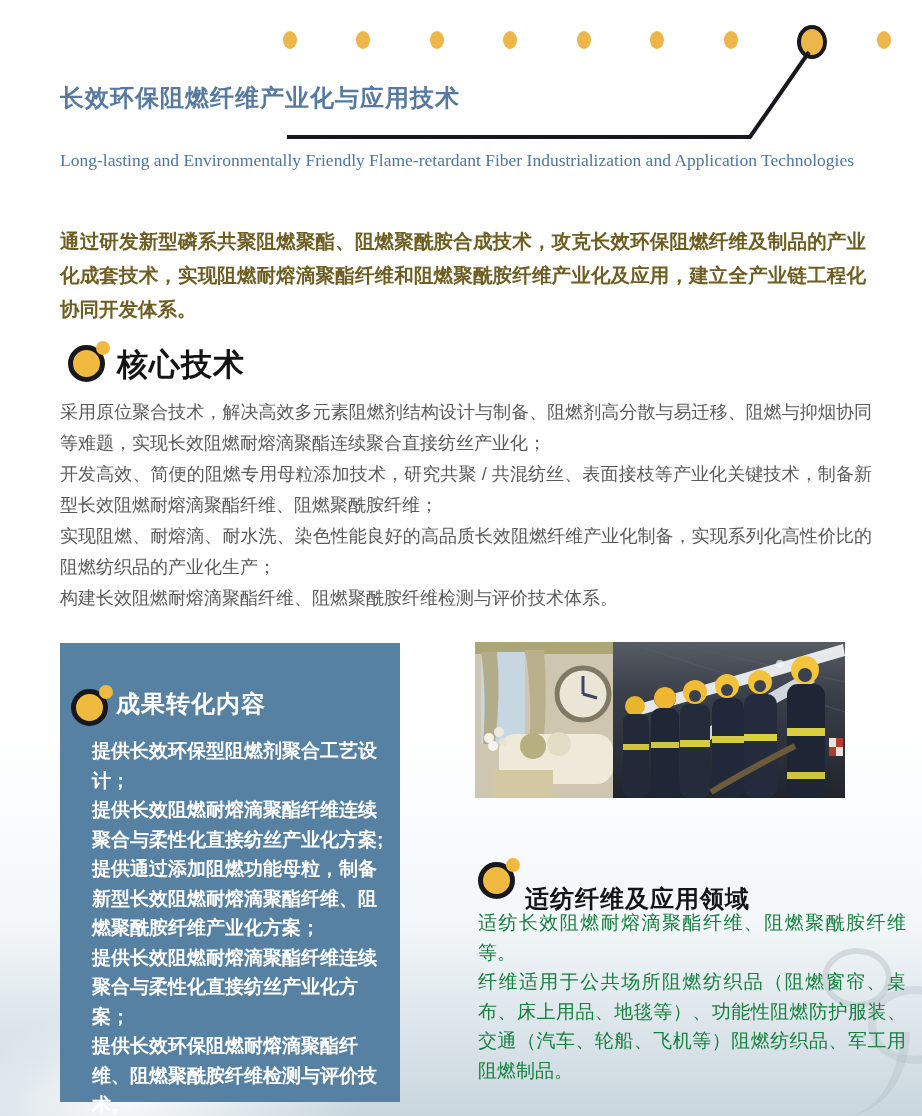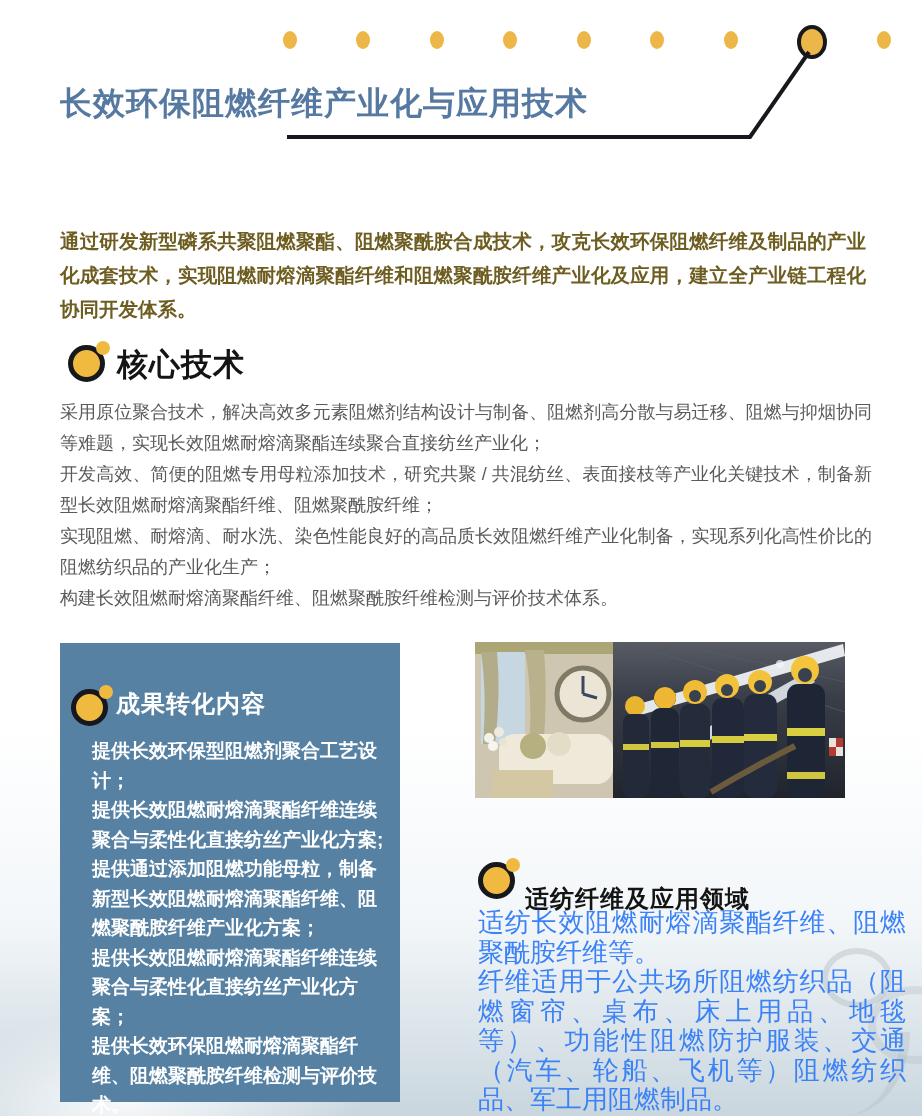--- a/index.html
+++ b/index.html
@@ -17,21 +17,21 @@
   .soft-streak{position:absolute;left:-40px;top:1000px;width:420px;height:160px;
     background:radial-gradient(ellipse at 40% 60%,rgba(255,255,255,0.85),rgba(255,255,255,0) 70%);transform:rotate(-8deg);}
 
   .content{position:absolute;left:0;top:0;width:100%;height:100%;}
 
   
   .dot{position:absolute;width:14px;height:18px;border-radius:50%;background:#ecb748;}
   .dot-ringed{position:absolute;width:22px;height:26px;border-radius:50%;background:#ecb748;border:4px solid #17171e;}
 
   
-  .title{position:absolute;left:60px;top:82px;font-size:32px;font-weight:bold;color:#5579a1;letter-spacing:1px;}
+  .title{position:absolute;left:60px;top:82px;font-size:24px;font-weight:bold;color:#5579a1;letter-spacing:1px;}
   .subtitle{position:absolute;left:60px;top:150px;font-size:17.5px;color:#4a77a5;
     font-family:"Liberation Serif","DejaVu Serif",serif;}
   .connector{position:absolute;left:0;top:0;pointer-events:none;}
 
   
   .intro{position:absolute;left:60px;top:224px;width:806px;font-size:19.5px;line-height:34px;
     font-weight:bold;color:#6e5d20;text-align:justify;}
 
   
   .ring-icon{position:absolute;width:27px;height:27px;border-radius:50%;background:#efba3f;border:5px solid #17171e;}
@@ -47,21 +47,21 @@
   .h-box{position:absolute;left:116px;top:688px;font-size:24px;font-weight:bold;color:#ffffff;letter-spacing:1px;}
   .box-body{position:absolute;left:92px;top:736px;width:296px;font-size:19px;line-height:29.5px;
     font-weight:bold;color:#ffffff;}
   .box-body p{margin:0;}
 
   
   .photo{position:absolute;left:475px;top:642px;width:370px;height:156px;}
 
   
   .h-app{position:absolute;left:525px;top:861px;font-size:24px;font-weight:bold;color:#141414;letter-spacing:1px;margin-top:22px;}
-  .app-body{position:absolute;left:478px;top:908px;width:428px;font-size:26px;line-height:29.5px;color:#3b82f6;text-align:justify;}
+  .app-body{position:absolute;left:478px;top:908px;width:428px;font-size:19px;line-height:29.5px;color:#15803d;text-align:justify;}
   .app-body p{margin:0;}
 </style>
 </head>
 <body>
 
 <div class="page">
 
   <div class="bg-fade"></div>
   <div class="soft-streak"></div>
   <div class="glass-bubble gb1"></div>
@@ -78,20 +78,21 @@
     <div class="dot" style="left:650px;top:31px"></div>
     <div class="dot" style="left:724px;top:31px"></div>
     <div class="dot-ringed" style="left:797px;top:25px"></div>
     <div class="dot" style="left:877px;top:31px"></div>
 
     <svg class="connector" width="922" height="200">
       <polyline points="287,137 750,137 809,52" fill="none" stroke="#17171e" stroke-width="4" stroke-linejoin="miter"></polyline>
     </svg>
 
     <div class="title">长效环保阻燃纤维产业化与应用技术</div>
+    <div class="subtitle">Long-lasting and Environmentally Friendly Flame-retardant Fiber Industrialization and Application Technologies</div>
 
     <div class="intro">通过研发新型磷系共聚阻燃聚酯、阻燃聚酰胺合成技术，攻克长效环保阻燃纤维及制品的产业化成套技术，实现阻燃耐熔滴聚酯纤维和阻燃聚酰胺纤维产业化及应用，建立全产业链工程化协同开发体系。</div>
 
     <div class="ring-icon" style="left:68px;top:345px"></div>
     <div class="h-core">核心技术</div>
     <div class="core-body">
       <p>采用原位聚合技术，解决高效多元素阻燃剂结构设计与制备、阻燃剂高分散与易迁移、阻燃与抑烟协同等难题，实现长效阻燃耐熔滴聚酯连续聚合直接纺丝产业化；</p>
       <p>开发高效、简便的阻燃专用母粒添加技术，研究共聚 / 共混纺丝、表面接枝等产业化关键技术，制备新型长效阻燃耐熔滴聚酯纤维、阻燃聚酰胺纤维；</p>
       <p>实现阻燃、耐熔滴、耐水洗、染色性能良好的高品质长效阻燃纤维产业化制备，实现系列化高性价比的阻燃纺织品的产业化生产；</p>
       <p>构建长效阻燃耐熔滴聚酯纤维、阻燃聚酰胺纤维检测与评价技术体系。</p>

